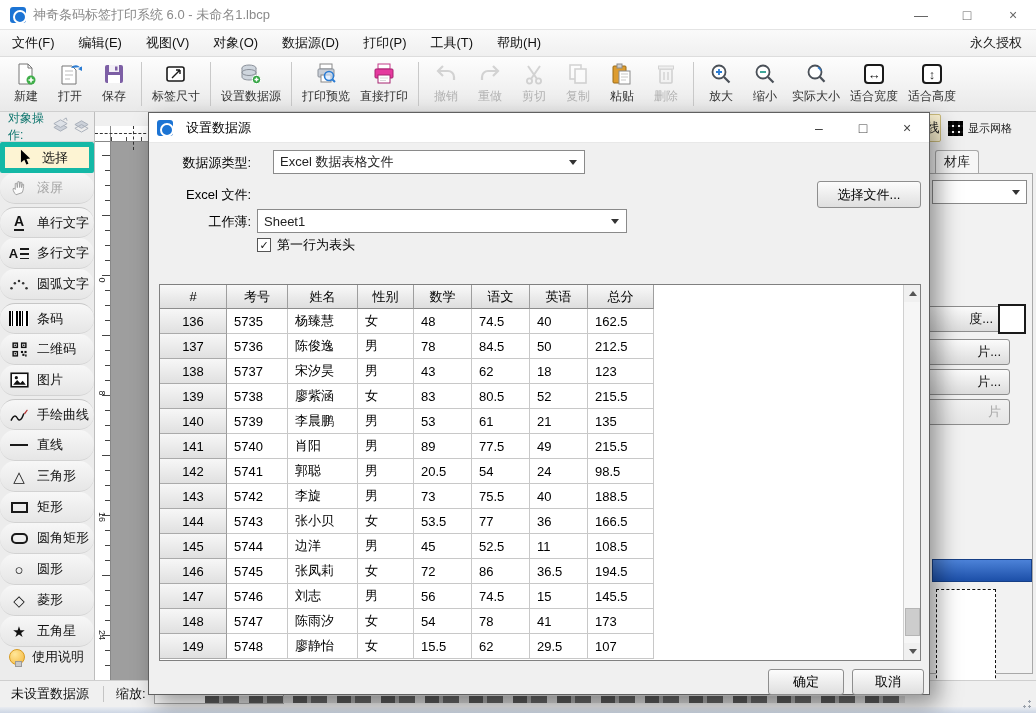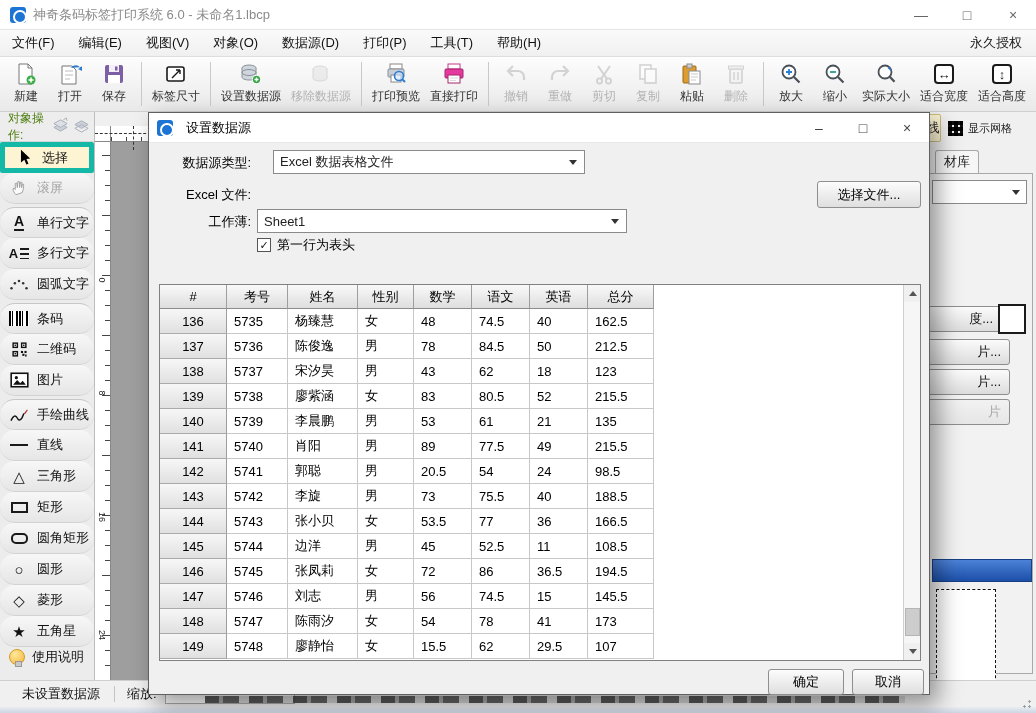--- a/index.html
+++ b/index.html
@@ -25,21 +25,21 @@
   .tbtn { min-width:44px; padding:2px 5px 1px; height:50px; display:flex; flex-direction:column; align-items:center; justify-content:flex-start; border-radius:3px; flex:0 0 auto; }
   .ticon { height:26px; display:flex; align-items:center; justify-content:center; }
   .ticon svg { display:block; }
   .tlabel { font-size:12px; color:#333; white-space:nowrap; margin-top:1px; }
   .tbtn.disabled .tlabel { color:#b3b3b3; }
   .tbtn.disabled .ticon { filter:grayscale(1) opacity(.45); }
   .boxicon { display:inline-flex; width:20px; height:20px; border:2px solid #1a1a1a; border-radius:4px; align-items:center; justify-content:center; font-size:13px; font-weight:bold; color:#1a1a1a; background:#fff; }
 
   
   .sidebar { position:absolute; left:0; top:112px; width:95px; bottom:33px; background:#ececec; border-right:1px solid #bdbdbd; }
-  .obj-ops { height:30px; display:flex; align-items:center; padding:0 4px 0 8px; background:#ededed; border-bottom:1px solid #d6d6d6; font-size:12px; color:#4d7c0f; }
+  .obj-ops { height:30px; display:flex; align-items:center; padding:0 4px 0 8px; background:#ededed; border-bottom:1px solid #d6d6d6; font-size:12px; color:#0f766e; }
   .obj-ops .ops-icons { margin-left:auto; display:flex; gap:4px; }
   .tool { height:31px; display:flex; align-items:center; gap:6px; padding:0 4px 0 7px; background:linear-gradient(#f7f7f7,#e6e6e6); border-bottom:1px solid #d2d2d2; font-size:13px; color:#111;border-radius:15px; }
   .tool .ic { width:24px; display:flex; align-items:center; justify-content:center; flex:0 0 auto; }
   .tool.active { background:#fdf4d3; border:5px solid #14b8a6; border-radius:2px; }
   .tool.disabled { color:#a5a5a5; }
   .tool.gap-before { border-top:1px solid #c6c6c6; margin-top:3px; }
   .help-row { position:absolute; left:0; bottom:8px; width:100%; height:30px; display:flex; align-items:center; gap:7px; padding-left:9px; font-size:13px; color:#111; }
   .bulb { width:16px; height:16px; border-radius:50%; background:radial-gradient(circle at 35% 30%, #ffe79a, #f5b73c); border:1px solid #d89a1e; position:relative; }
   .bulb::after { content:""; position:absolute; left:5px; bottom:-3px; width:5px; height:4px; background:#c9c9c9; border:1px solid #999; }
   .glyph { font-size:15px; line-height:1; color:#111; }
@@ -77,21 +77,21 @@
   .rp-dd .dd-arrow { right:6px; }
   .pbtn { position:absolute; left:-8px; height:26px; background:linear-gradient(#fbfbfb,#dcdcdc); border:1px solid #8e8e8e; border-radius:3px; font-size:13px; display:flex; align-items:center; justify-content:flex-end; padding-right:8px; color:#111; }
   .pbtn.disabled { color:#a7a7a7; background:linear-gradient(#f2f2f2,#e6e6e6); }
   .swatch { position:absolute; right:6px; top:130px; width:28px; height:30px; background:#fff; border:2px solid #1a1a1a; }
   .rp-blue { position:absolute; left:4px; right:0px; top:385px; height:23px; background:linear-gradient(#4c82d8,#1c4fa8); border:1px solid #163f86; }
   .rp-dash { position:absolute; left:8px; top:415px; width:60px; height:140px; background:#fff; border:1px dashed #111; }
 
   
   .statusbar { position:absolute; left:0; bottom:0; width:1036px; height:33px; background:#f0f0f0; border-top:1px solid #cfcfcf; }
   .statusbar .sb-inner { position:absolute; left:0; top:2px; right:0; height:22px; display:flex; align-items:center; }
-  .sb-text { padding:0 14px 0 22px; font-size:13px; color:#111; }
+  .sb-text { padding:0 14px 0 11px; font-size:13px; color:#111; }
   .sb-sep { width:1px; height:16px; background:#c4c4c4; }
   .sb-zoom { padding:0 8px 0 12px; font-size:13px; color:#111; }
   .sb-box { width:130px; height:20px; background:#fff; border:1px solid #ababab; }
   .sb-bottom { position:absolute; left:0; bottom:0; width:100%; height:6px; background:linear-gradient(#e9ecf1,#cdd6e4); }
   .sb-glitch { position:absolute; left:205px; top:15px; width:700px; height:7px; opacity:.85;
       background:repeating-linear-gradient(90deg,#3c3c3c 0 14px,#9b9b9b 14px 18px,#4a4a4a 18px 34px,#d0d0d0 34px 44px); }
   .grip { position:absolute; right:4px; bottom:4px; width:12px; height:12px;
       background:radial-gradient(circle,#9aa1ab 1.2px,transparent 1.3px); background-size:5px 5px; background-position:bottom right; clip-path:polygon(100% 0,100% 100%,0 100%); }
 
   
@@ -200,29 +200,20 @@
     <span class="ticon">
         <svg width="24" height="24" viewBox="0 0 24 24">
           <ellipse cx="10" cy="6" rx="7" ry="3" fill="#cfd6de" stroke="#8a9099"></ellipse>
           <path d="M3 6v9c0 1.7 3.1 3 7 3s7-1.3 7-3V6" fill="#cfd6de" stroke="#8a9099"></path>
           <ellipse cx="10" cy="10.5" rx="7" ry="3" fill="none" stroke="#8a9099"></ellipse>
           <circle cx="17.5" cy="17.5" r="4.2" fill="#35a544" stroke="#fff"></circle>
           <path d="M17.5 15.5v4M15.5 17.5h4" stroke="#fff" stroke-width="1.4"></path>
         </svg>
       </span>
     <span class="tlabel">设置数据源</span>
-  </div>
-  <div class="tbtn disabled">
-    <span class="ticon">
-        <svg width="24" height="24" viewBox="0 0 24 24">
-          <ellipse cx="11" cy="7" rx="7" ry="3" fill="#d9dee4" stroke="#aab0b8"></ellipse>
-          <path d="M4 7v9c0 1.7 3.1 3 7 3s7-1.3 7-3V7" fill="#d9dee4" stroke="#aab0b8"></path>
-        </svg>
-      </span>
-    <span class="tlabel">移除数据源</span>
   </div>
   <div class="tsep"></div>
   <div class="tbtn">
     <span class="ticon">
         <svg width="24" height="24" viewBox="0 0 24 24">
           <rect x="6" y="2" width="12" height="5" fill="#fff" stroke="#888"></rect>
           <rect x="4" y="7" width="16" height="8" rx="1" fill="#c9ced6" stroke="#8a9099"></rect>
           <rect x="7" y="13" width="10" height="7" fill="#fff" stroke="#888"></rect>
           <circle cx="15" cy="14" r="4.5" fill="rgba(210,230,255,.6)" stroke="#2b7cd3" stroke-width="1.6"></circle>
           <path d="M18.2 17.2L21 20" stroke="#2b7cd3" stroke-width="2"></path>

